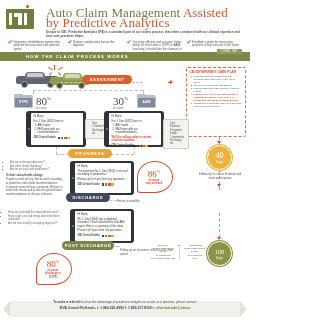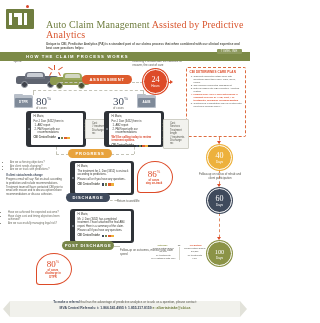--- a/index.html
+++ b/index.html
@@ -15,21 +15,21 @@
   
   .header{position:relative;height:52px;padding:4px 6px 0 6px;box-sizing:border-box;}
   .logo{position:absolute;left:6px;top:9px;width:28px;height:20px;background:#6f7d3f;border-radius:1px;}
   .logo .bar{position:absolute;background:#ffffff;}
   .logo .b1{left:3px;top:4px;width:3px;height:12px;}
   .logo .b2{left:8px;top:4px;width:8px;height:4px;}
   .logo .b3{left:12px;top:8px;width:4px;height:8px;}
   .logo .b4{left:18px;top:4px;width:3px;height:12px;}
   .logo-dot{position:absolute;left:26px;top:5px;width:3px;height:3px;background:#d9462b;border-radius:50%;}
 
-  .htitle{margin:16px 0 0 40px;font-family:"Liberation Serif", serif;font-size:10px;line-height:10px;color:#6f7d3f;letter-spacing:.1px;}
+  .htitle{margin:4px 0 0 40px;font-family:"Liberation Serif", serif;font-size:13px;line-height:10px;color:#6f7d3f;letter-spacing:.1px;}
   .htitle .em{color:#d9562f;}
   .hsub{margin:1.5px 0 0 40px;font-size:3.1px;line-height:4.1px;font-weight:bold;color:#55554d;max-width:200px;}
 
   .bullets{display:flex;margin:3px 0 0 2px;gap:2px;}
   .bul{flex:1;display:flex;gap:1.5px;padding-right:1px;}
   .chk{flex:0 0 auto;width:4px;height:4px;margin-top:.3px;position:relative;}
   .chk::before{content:"";position:absolute;left:0;top:1.3px;width:2.2px;height:1px;background:#d9562f;transform:rotate(42deg);}
   .chk::after{content:"";position:absolute;left:1.4px;top:0;width:3px;height:1px;background:#d9562f;transform:rotate(-50deg);}
   .bul p{margin:0;font-size:2.9px;line-height:3.7px;color:#55554d;}
 
@@ -257,24 +257,20 @@
     <div class="dl" style="left:95px;top:21px;width:0px"></div>
     <div class="dl" style="left:60px;top:21px;width:0"></div>
     <div class="dl" style="left:95px;top:21px;width:0"></div>
     <div class="dl" style="left:95px;top:20.5px;width:0"></div>
     <div class="dl" style="left:96px;top:20.5px;width:0"></div>
     <div class="dl" style="left:60px;top:20.5px;width:22px"></div>
 
     <div class="pill pill-assess">ASSESSMENT</div>
     <div class="dl" style="left:132px;top:20.5px;width:11px"></div>
 
-    <div class="circ c24">
-      <span class="n">24</span>
-      <span class="u">Hours</span>
-    </div>
     <div class="arr" style="left:170px;top:18.5px;"></div>
     <div class="dl" style="left:168px;top:20.5px;width:3px;border-color:#dd4b28;"></div>
 
     <div class="tcard">
       <h4>CBI DETERMINES CARE PLAN</h4>
       <ol>
         <li>Claimant completes intake form with questions about their injury (pain, sleep, mood)</li>
         <li>CBI clinician completes assessment</li>
         <li>Data is loaded into CBI Predictive Analytics system</li>
         <li class="pa">PREDICTIVE ANALYTICS determines if claimant is DTPR or AAIB, cost, # of treatments, discharge recommendation</li>
@@ -428,24 +424,20 @@
       <div class="v"><span>86</span><sup>%</sup></div>
       <div class="s">of cases</div>
       <div class="s">stay on-track</div>
     </div>
 
     <div class="dv" style="left:90px;top:134px;height:0"></div>
     <div class="pill pill-disch">DISCHARGE</div>
     <div class="dl" style="left:110px;top:138.5px;width:7px;"></div>
     <div class="slab sl1">Return to work/life</div>
 
-    <div class="circ c60">
-      <span class="n">60</span>
-      <span class="u">Days</span>
-    </div>
 
     <div class="notes n2">
       <ul class="q">
         <li>Have we achieved the expected outcome?</li>
         <li>Have claim cost and timing objectives been achieved?</li>
         <li>Are we successfully managing legal risk?</li>
       </ul>
     </div>
 
     <div class="tab t4">

